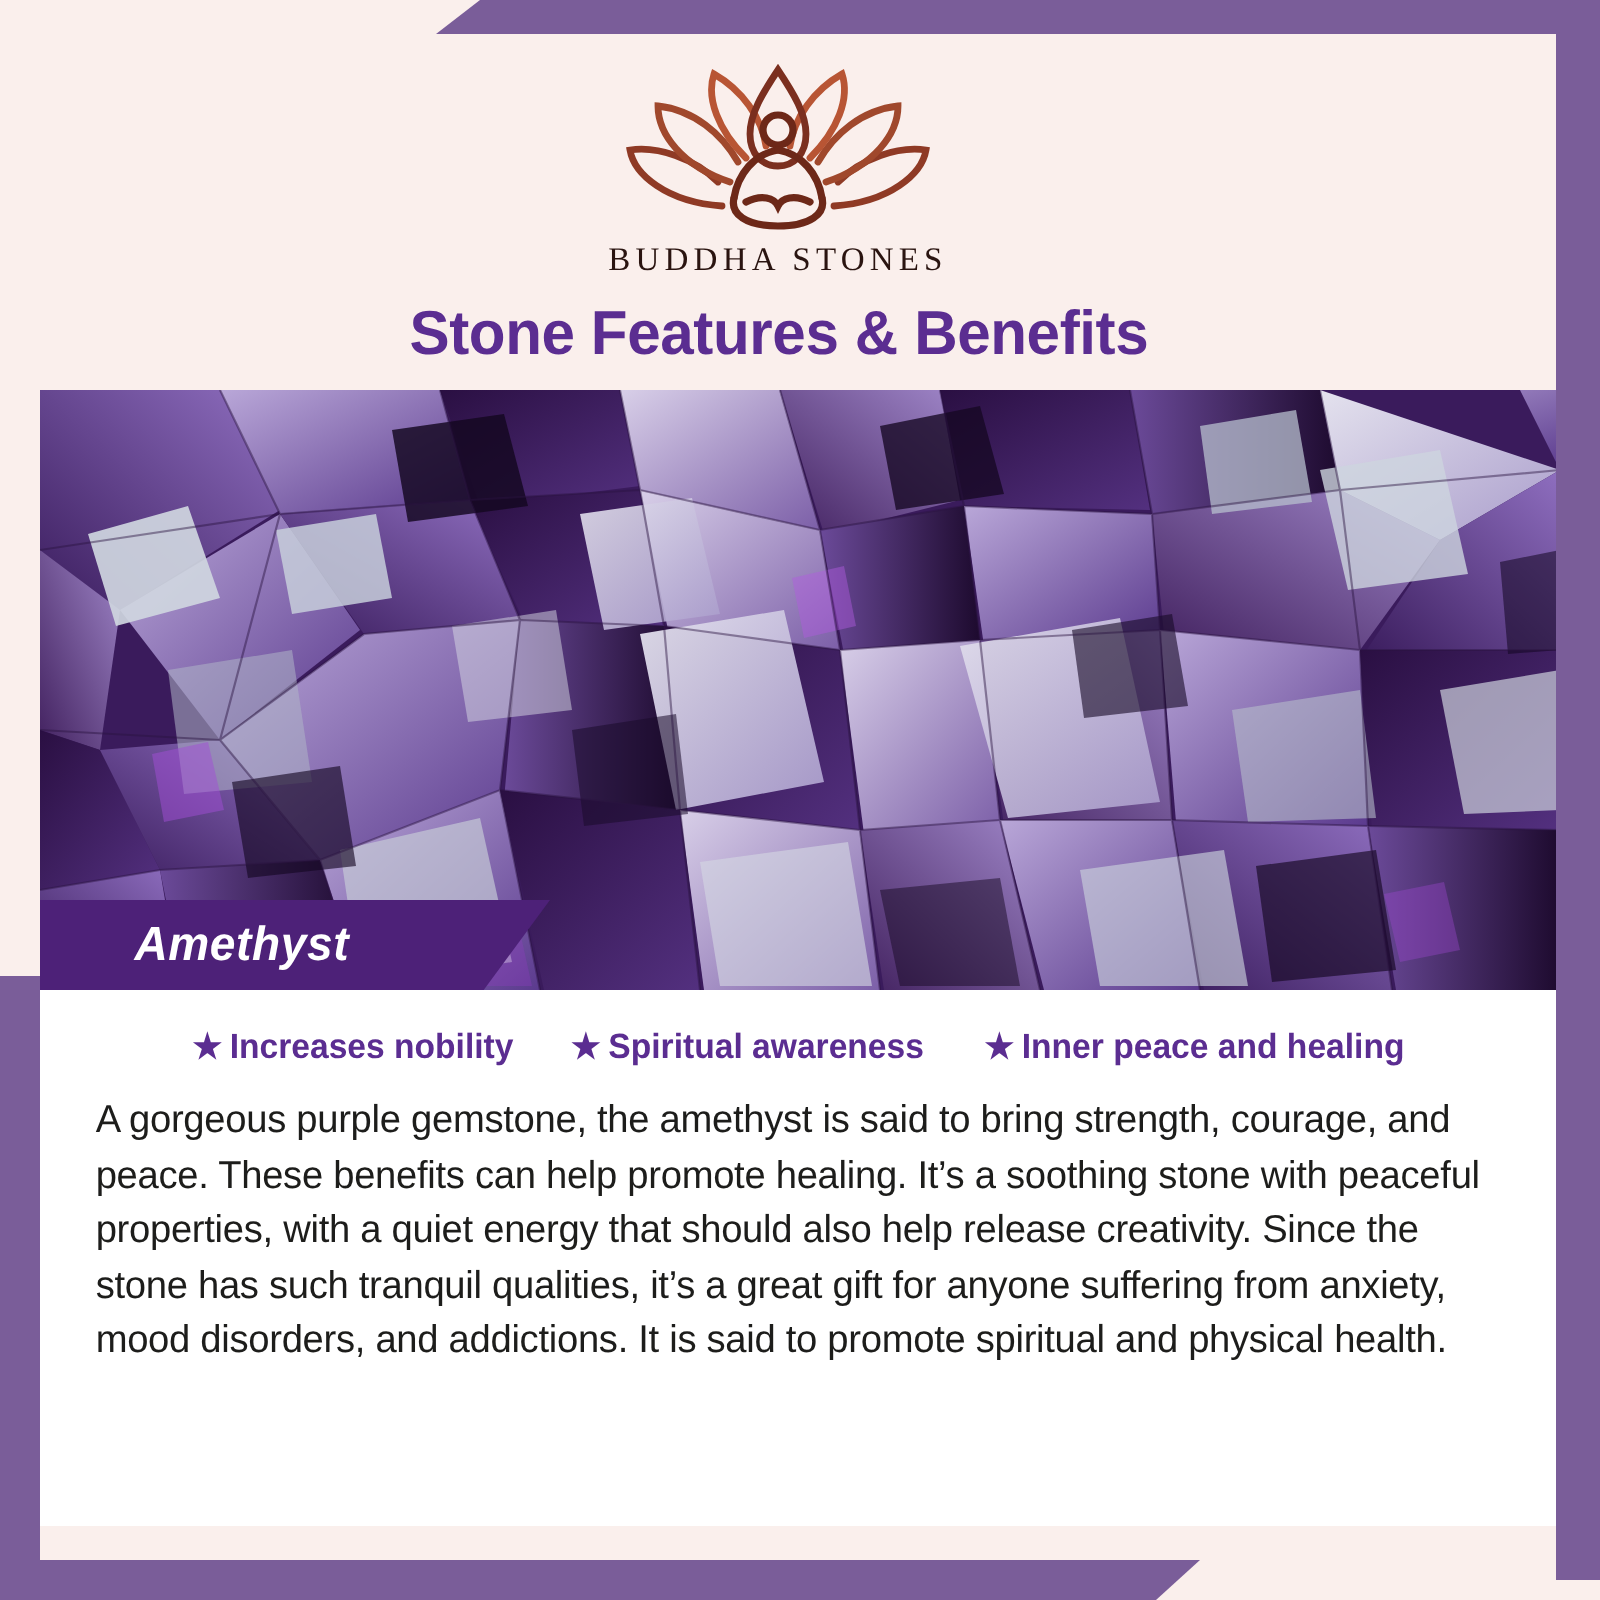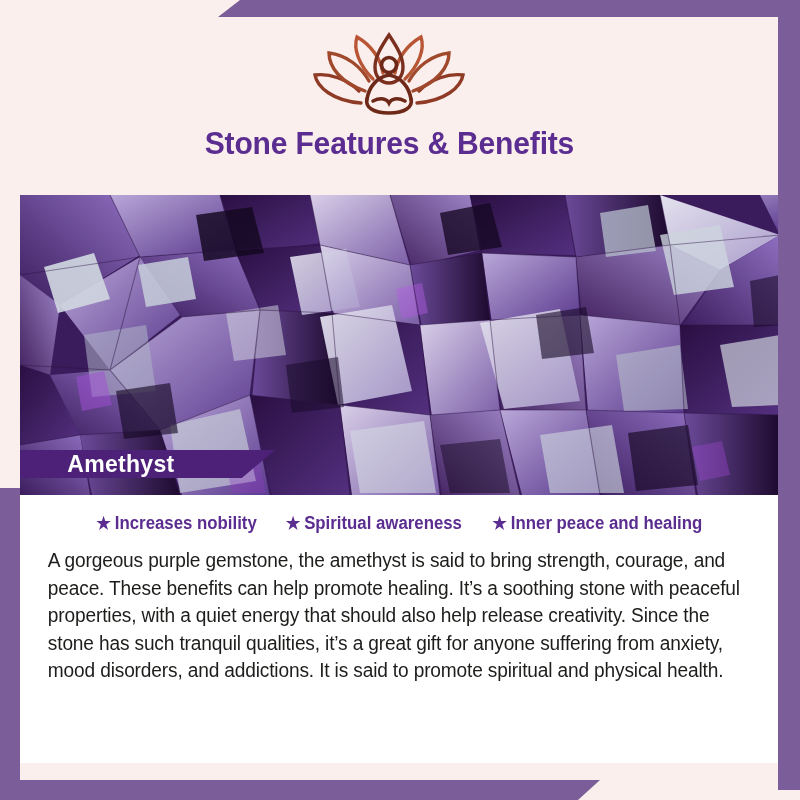--- a/index.html
+++ b/index.html
@@ -45,25 +45,26 @@
   
   .photo {
     position:absolute; left:20px; top:195px; width:760px; height:300px;
     overflow:hidden; z-index:1; background:#2a0f42;
   }
   .photo svg { display:block; width:760px; height:300px; }
 
   
   .stone-banner {
     position:absolute; left:20px; top:450px;
-    height:28px; width:255px;
+    height:45px; width:255px;
     background:#4d2178;
     clip-path:polygon(0 0, 100% 0, 87% 100%, 0 100%);
     display:flex; align-items:center;
     z-index:3;
+    font-style:italic;
   }
   .stone-banner span {
     margin-left:45px;
     color:#ffffff;
     font-size:24px;
     font-weight:bold;
     letter-spacing:0.3px;
     transform:scaleX(0.96);
   }
 
@@ -241,20 +242,21 @@
       </g>
 
       <g fill="none" stroke="#6d2818" stroke-width="3.6" stroke-linecap="round">
         <circle cx="86" cy="40" r="7.5" fill="none"></circle>
         <path d="M86,50 C74,52 66,62 64,74"></path>
         <path d="M86,50 C98,52 106,62 108,74"></path>
         <path d="M64,74 C62,82 70,88 86,88 C102,88 110,82 108,74"></path>
         <path d="M70,76 C78,72 84,74 86,78 C88,74 94,72 102,76"></path>
       </g>
     </svg>
+    <div class="brand-name">BUDDHA STONES</div>
   </div>
   <div class="title">Stone Features &amp; Benefits</div>
 </div>
 
 <div class="stone-banner">
   <span>Amethyst</span>
 </div>
 
 <div class="content">
   <div class="benefits">

